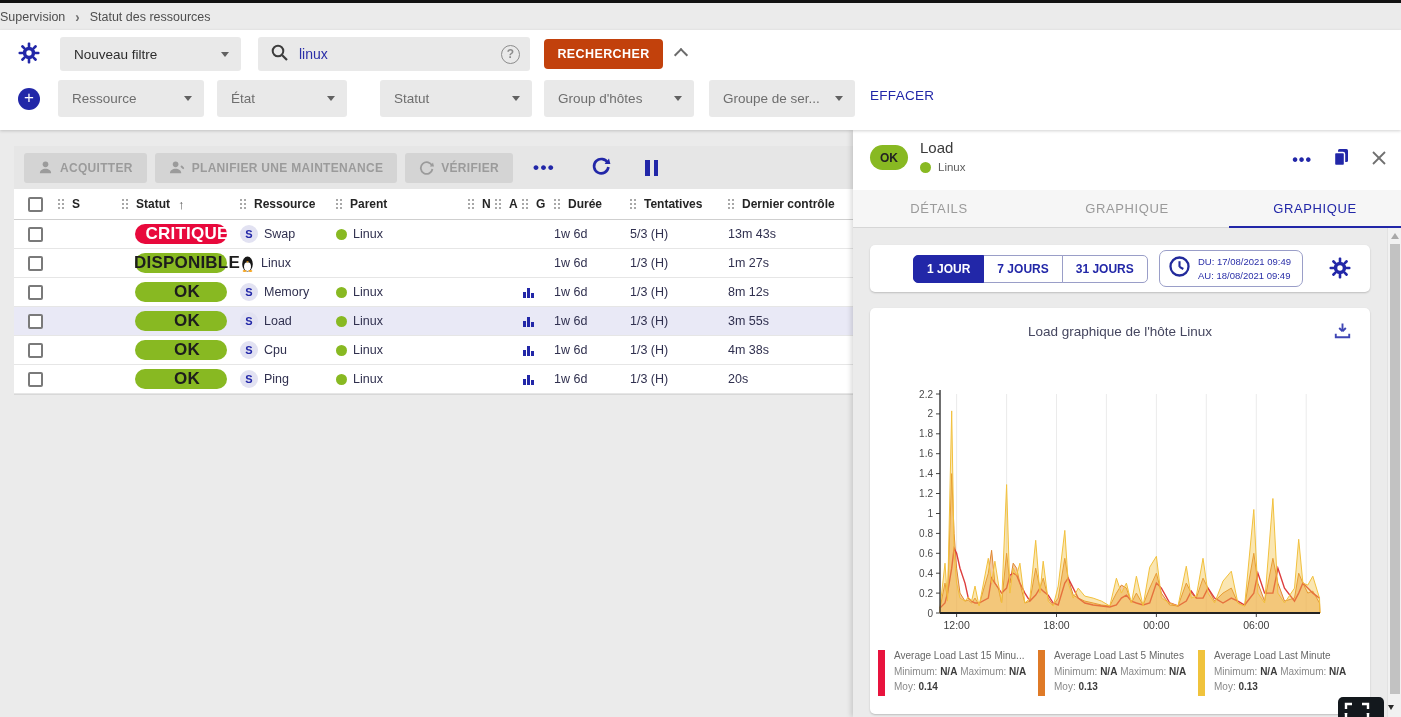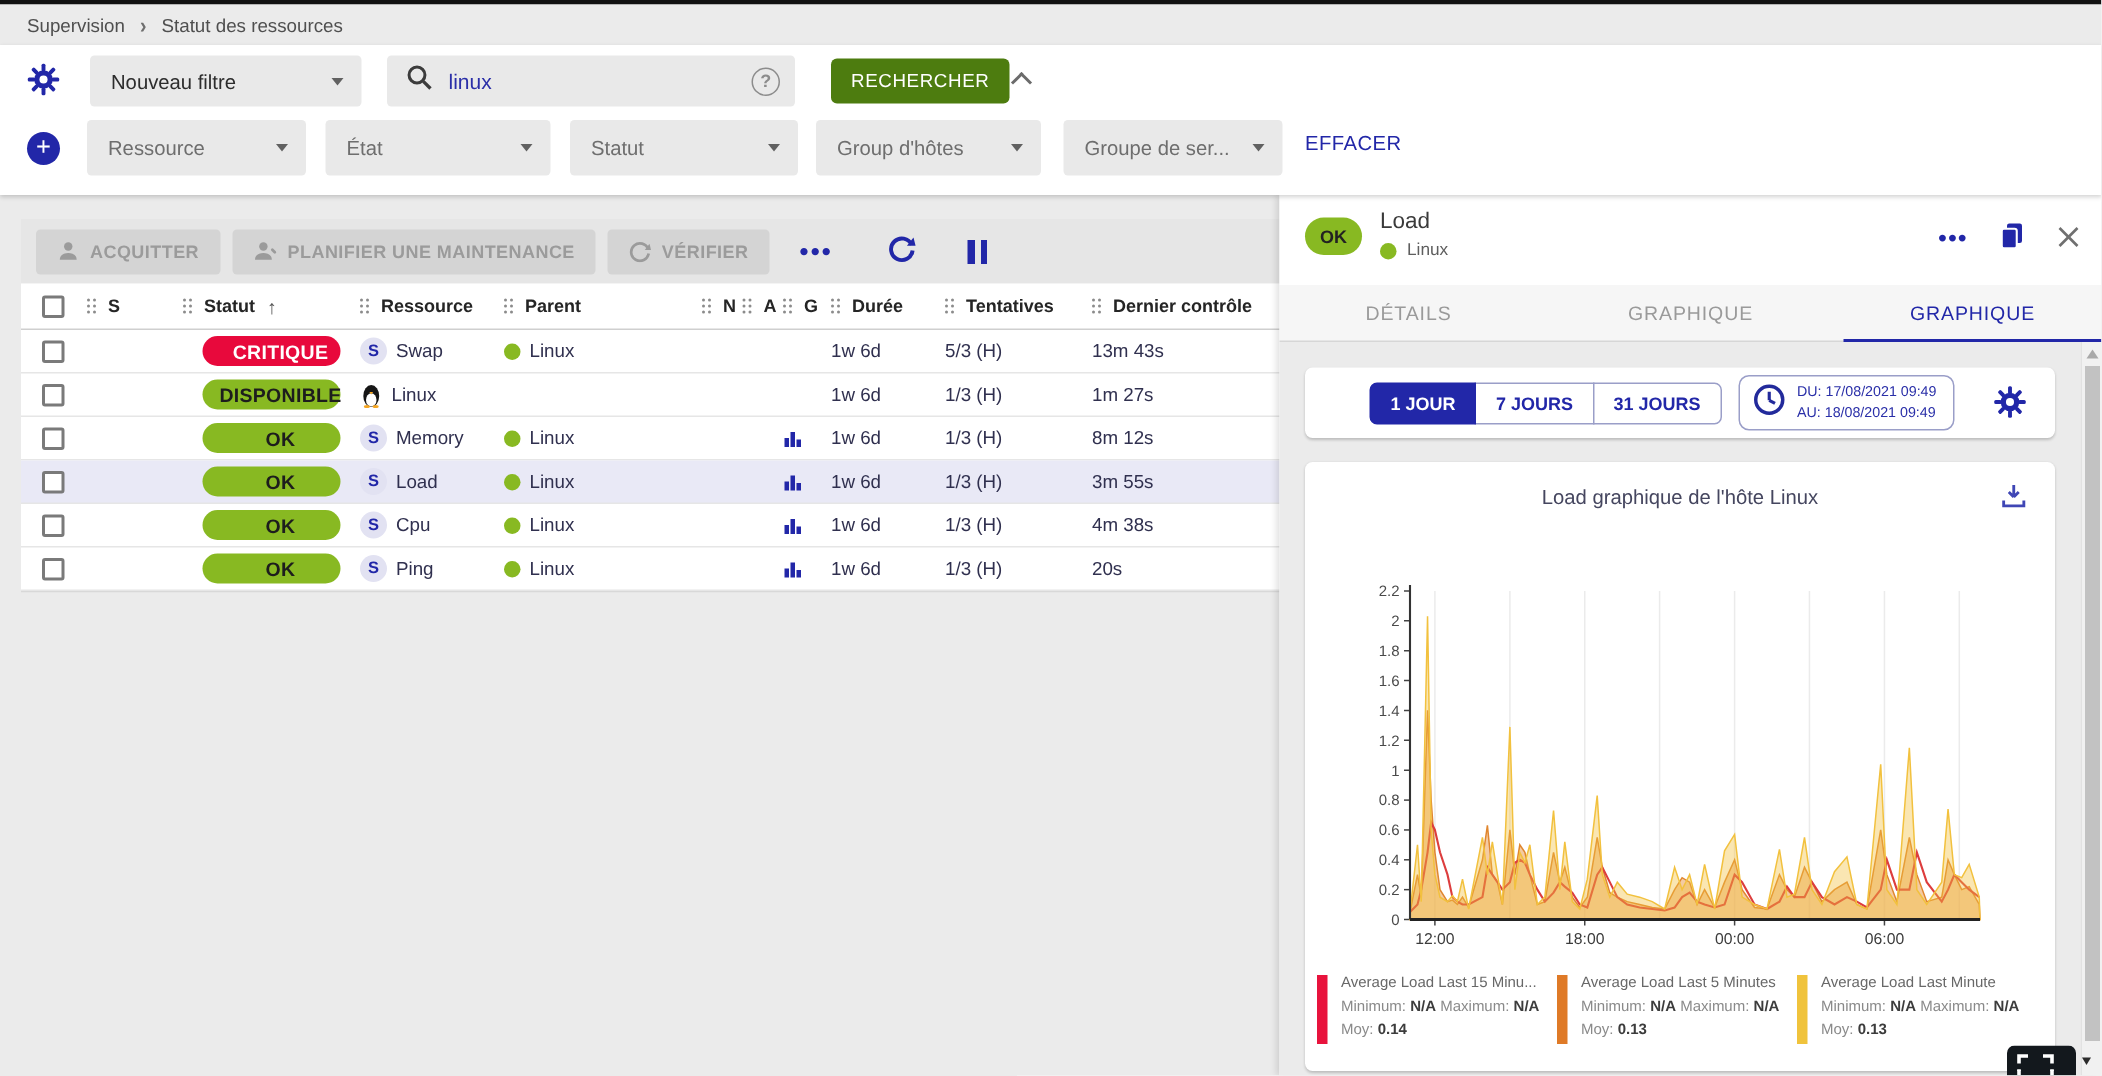--- a/index.html
+++ b/index.html
@@ -1,49 +1,49 @@
 <!DOCTYPE html>
 <html><head>
 <meta charset="utf-8">
 <style>
   * { margin:0; padding:0; box-sizing:border-box; }
   body { font-family:"Liberation Sans", sans-serif; background:#fff; }
   .screen { position:relative; width:1401px; height:717px; overflow:hidden; background:#ebebeb; }
 
   .topline { position:absolute; top:0; left:0; width:100%; height:3px; background:#111; }
   .breadcrumb-bar { position:absolute; top:3px; left:0; width:100%; height:27px; background:#ebebeb;
-    display:flex; align-items:center; padding-left:18px; font-size:12.5px; color:#4f4f4f; gap:10px; }
+    display:flex; align-items:center; font-size:12.5px; color:#4f4f4f; gap:10px; }
   .bc-sep { color:#6f6f6f; font-size:13px; font-weight:bold; transform:scaleY(1.15); }
   .bc-item { cursor:default; }
 
   .filter-section { position:absolute; top:30px; left:0; width:100%; height:100px; background:#fff;
     box-shadow:0 1px 3px rgba(0,0,0,.18); z-index:5; }
   .frow1 { position:absolute; top:6px; left:0; width:100%; height:36px; }
   .frow2 { position:absolute; top:50px; left:0; width:100%; height:38px; }
   .gear-btn { position:absolute; left:17px; top:5px; width:24px; height:24px; }
   .select { position:absolute; height:34px; background:#e9e9e9; border-radius:3px; display:flex;
     align-items:center; padding:0 12px 0 14px; font-size:13.5px; color:#6e6e6e; }
   .select .caret { margin-left:auto; width:0; height:0; border-left:4.5px solid transparent;
     border-right:4.5px solid transparent; border-top:5px solid #616161; }
   .sel-main { left:60px; top:1px; width:181px; color:#2d2d2d; }
   .searchbox { position:absolute; left:258px; top:1px; width:272px; height:34px; background:#e9e9e9;
     border-radius:3px; display:flex; align-items:center; padding:0 10px 0 12px; gap:10px; }
   .searchbox input { border:none; background:transparent; outline:none; flex:1; font-size:14px;
     color:#2b2fa8; font-family:"Liberation Sans",sans-serif; }
   .help-circle { width:19px; height:19px; border:1.6px solid #8c8c8c; border-radius:50%; color:#8c8c8c;
     font-size:12px; display:flex; align-items:center; justify-content:center; font-weight:bold; }
-  .search-btn { position:absolute; left:544px; top:3px; width:119px; height:30px; background:#4d7c0f;
-    color:#fff; border:none; border-radius:4px; font-size:12.5px; font-weight:normal; letter-spacing:.4px;
-    font-family:"Liberation Sans",sans-serif; cursor:pointer;margin-left:10px; }
+  .search-btn { position:absolute; left:544px; top:3px; width:119px; height:30px; background:#c2410c;
+    color:#fff; border:none; border-radius:4px; font-size:12.5px; font-weight:bold; letter-spacing:.4px;
+    font-family:"Liberation Sans",sans-serif; cursor:pointer; }
   .chev-up { position:absolute; left:676px; top:14px; width:10px; height:10px; border-top:2.4px solid #6b6b6b;
     border-right:2.4px solid #6b6b6b; transform:rotate(-45deg); }
   .plus-circle { position:absolute; left:18px; top:8px; width:22px; height:22px; border-radius:50%;
     background:#2227a8; color:#fff; font-size:17px; display:flex; align-items:center; justify-content:center;
     padding-bottom:2px; }
-  .crit-0{left:58px;width:146px;} .crit-1{left:217px;width:150px;gap:40px;} .crit-2{left:380px;width:152px;}
+  .crit-0{left:58px;width:146px;} .crit-1{left:217px;width:130px;gap:40px;} .crit-2{left:380px;width:152px;}
   .crit-3{left:544px;width:150px;} .crit-4{left:709px;width:146px;}
   .crit { top:0; height:37px; }
   .effacer { position:absolute; left:870px; top:8px; font-size:13.5px; color:#2227a8; letter-spacing:.3px;
     cursor:pointer; }
 
   .content { position:absolute; top:130px; left:0; width:100%; height:587px; background:#ebebeb; }
   .table-area { position:absolute; left:14px; top:16px; width:840px; }
   .tbl-toolbar { height:43px; background:#e6e6e6; display:flex; align-items:center; gap:8px; padding:0 10px; }
   .tb-btn { height:30px; background:#d4d4d4; border:none; border-radius:3px; color:#9b9b9b; font-size:12px;
     font-weight:bold; letter-spacing:.3px; display:flex; align-items:center; gap:7px; padding:0 14px;
@@ -58,21 +58,21 @@
     align-items:center; height:29px; border-bottom:1px solid #e6e6e6; font-size:12.5px; color:#30304f; }
   .trow.head { height:31px; border-bottom:1px solid #cfcfcf; color:#252525; font-weight:bold; font-size:12px; }
   .trow.sel { background:#e9e9f6; }
   .cell { display:flex; align-items:center; gap:6px; }
   .checkbox { width:15px; height:15px; border:2px solid #7a7a7a; border-radius:2px; margin-left:14px; background:#fff; }
   .drag-dots { position:relative; width:8px; height:12px; flex:none; }
   .drag-dots::before { content:""; position:absolute; left:0; top:1px; width:2px; height:2px; border-radius:50%;
     background:#8b8b8b; box-shadow:0 4px 0 #8b8b8b,0 8px 0 #8b8b8b,4px 0 0 #8b8b8b,4px 4px 0 #8b8b8b,4px 8px 0 #8b8b8b; }
   .sort-arrow { color:#555; font-size:13px; margin-left:2px; }
   .pill { width:92px; height:20px; border-radius:11px; display:flex; align-items:center; justify-content:center;
-    font-size:13px; font-weight:bold; margin:0 auto; letter-spacing:.2px;padding-left:12px; }
+    font-size:17px; font-weight:bold; margin:0 auto; letter-spacing:.2px;padding-left:12px; }
   .schip { width:18px; height:18px; border-radius:50%; background:#e2e2f2; color:#2227a8; font-size:11px;
     font-weight:bold; display:flex; align-items:center; justify-content:center; flex:none; }
   .gdot { width:11px; height:11px; border-radius:50%; background:#88b922; flex:none; }
 
   .detail-panel { position:absolute; left:853px; top:0; width:548px; height:587px; background:#fff;
     box-shadow:-2px 0 5px rgba(0,0,0,.15); }
   .dp-header { position:absolute; top:0; left:0; width:100%; height:60px; background:#fff; }
   .ok-pill { position:absolute; left:17px; top:15px; width:38px; height:25px; border-radius:13px;
     background:#88b922; color:#222; font-size:12px; font-weight:bold; display:flex; align-items:center;
     justify-content:center; }

